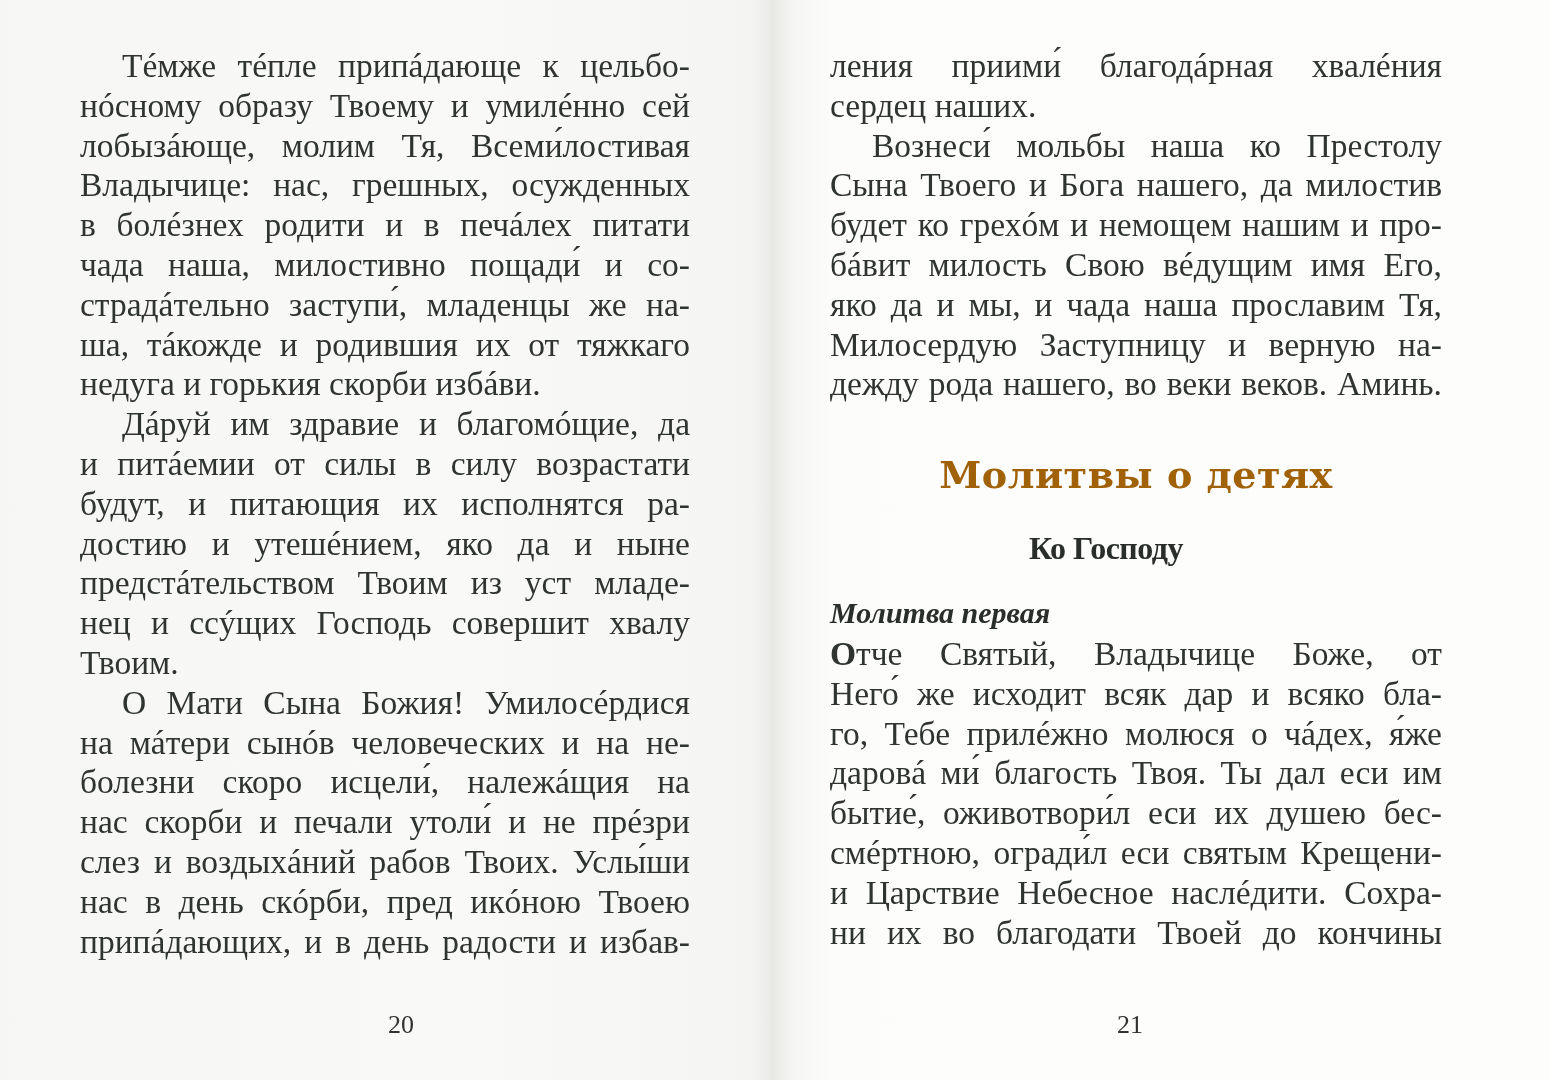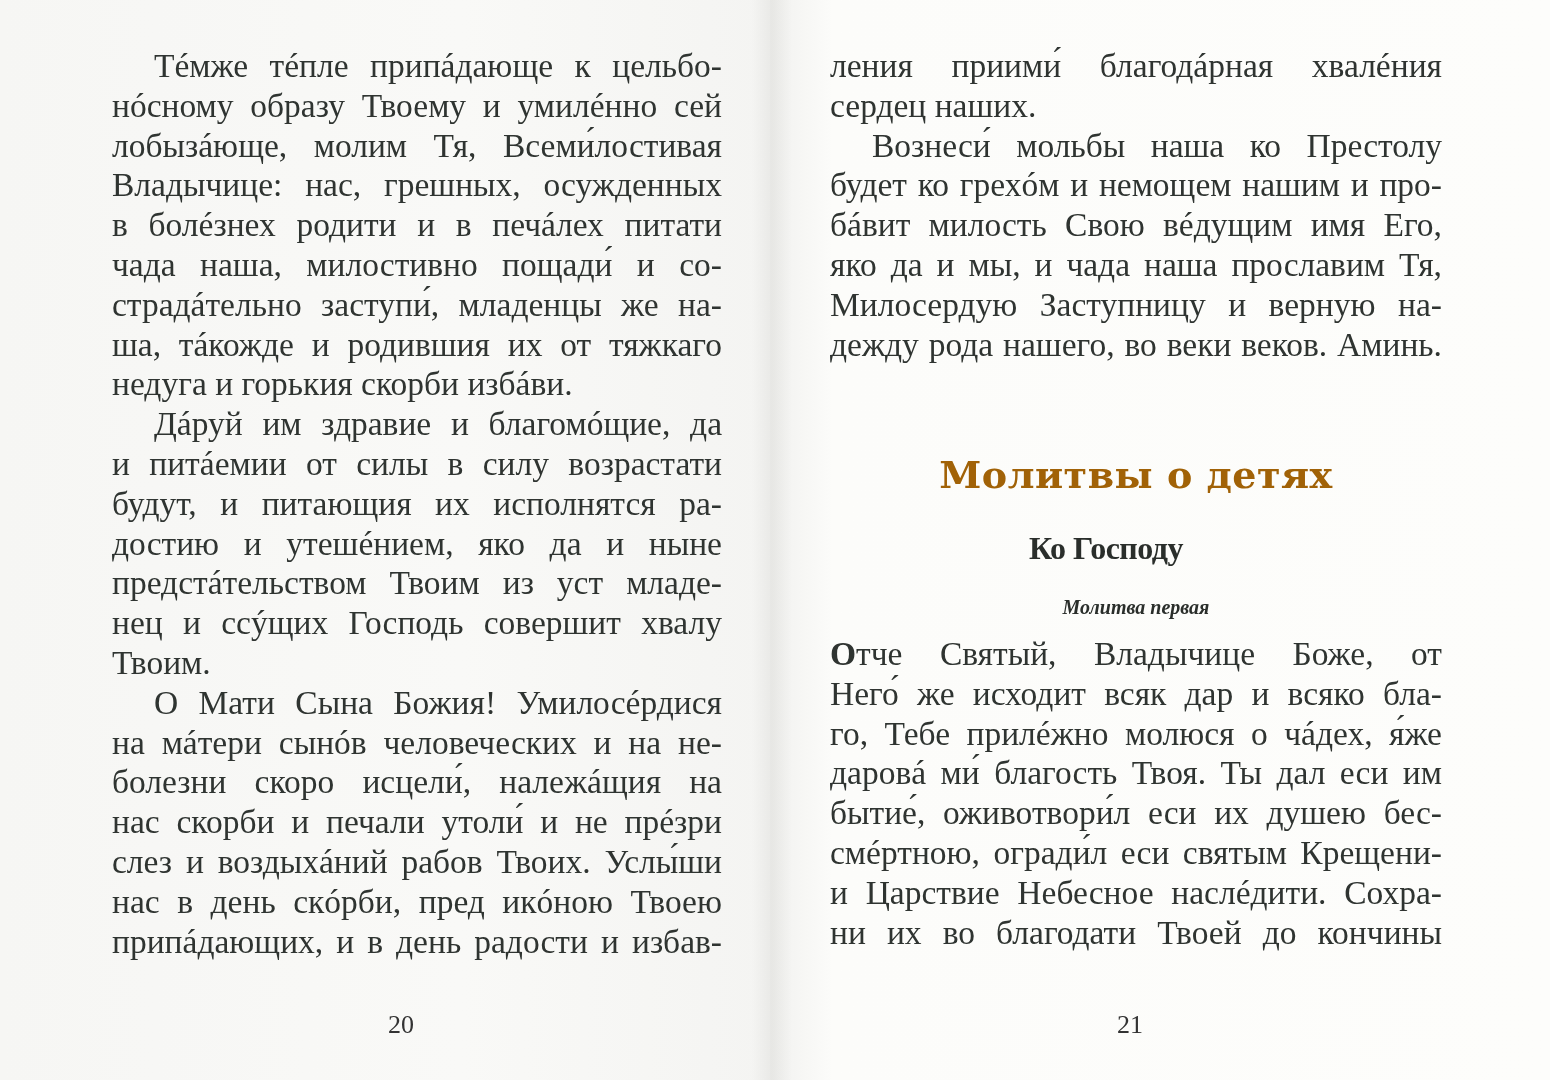--- a/index.html
+++ b/index.html
@@ -47,21 +47,20 @@
     }
     .textblock {
       position: absolute;
       font-size: 33.5px;
       line-height: 39.8px;
     }
     .left-text {
       left: 80px;
       top: 46px;
       width: 610px;
-      margin-left: 32px;
     }
     .right-text-top {
       left: 830px;
       top: 46px;
       width: 612px;
     }
     .right-text-bottom {
       left: 830px;
       top: 634px;
       width: 612px;
@@ -101,25 +100,25 @@
       font-weight: bold;
       font-size: 32px;
       color: #2a2e2b;
       letter-spacing: -0.5px;
     }
     .heading-prayer {
       position: absolute;
       left: 830px;
       top: 596px;
       width: 612px;
-      text-align: center;
+      text-align: left;
       font-family: "Liberation Serif", serif;
       font-weight: bold;
       font-style: italic;
-      font-size: 20px;
+      font-size: 30px;
       color: #2a2e2b;
     }
     .dropcap-bold {
       font-weight: bold;
     }
     .page-number {
       position: absolute;
       top: 1010px;
       font-size: 26px;
       color: #333;
@@ -161,20 +160,21 @@
     <span class="line">слез и воздыхáний рабов Твоих. Услы́ши</span>
     <span class="line">нас в день скóрби, пред икóною Твоею</span>
     <span class="line">припáдающих, и в день радости и избав-</span>
   </div>
   <div class="page-number pn-left">20</div>
 
   <div class="textblock right-text-top">
     <span class="line">ления приими́ благодáрная хвалéния</span>
     <span class="line last">сердец наших.</span>
     <span class="line indent">Вознеси́ мольбы наша ко Престолу</span>
+    <span class="line">Сына Твоего и Бога нашего, да милостив</span>
     <span class="line">будет ко грехóм и немощем нашим и про-</span>
     <span class="line">бáвит милость Свою вéдущим имя Его,</span>
     <span class="line">яко да и мы, и чада наша прославим Тя,</span>
     <span class="line">Милосердую Заступницу и верную на-</span>
     <span class="line">дежду рода нашего, во веки веков. Аминь.</span>
   </div>
 
   <div class="heading-main">Молитвы о детях</div>
   <div class="heading-sub">Ко Господу</div>
   <div class="heading-prayer">Молитва первая</div>

